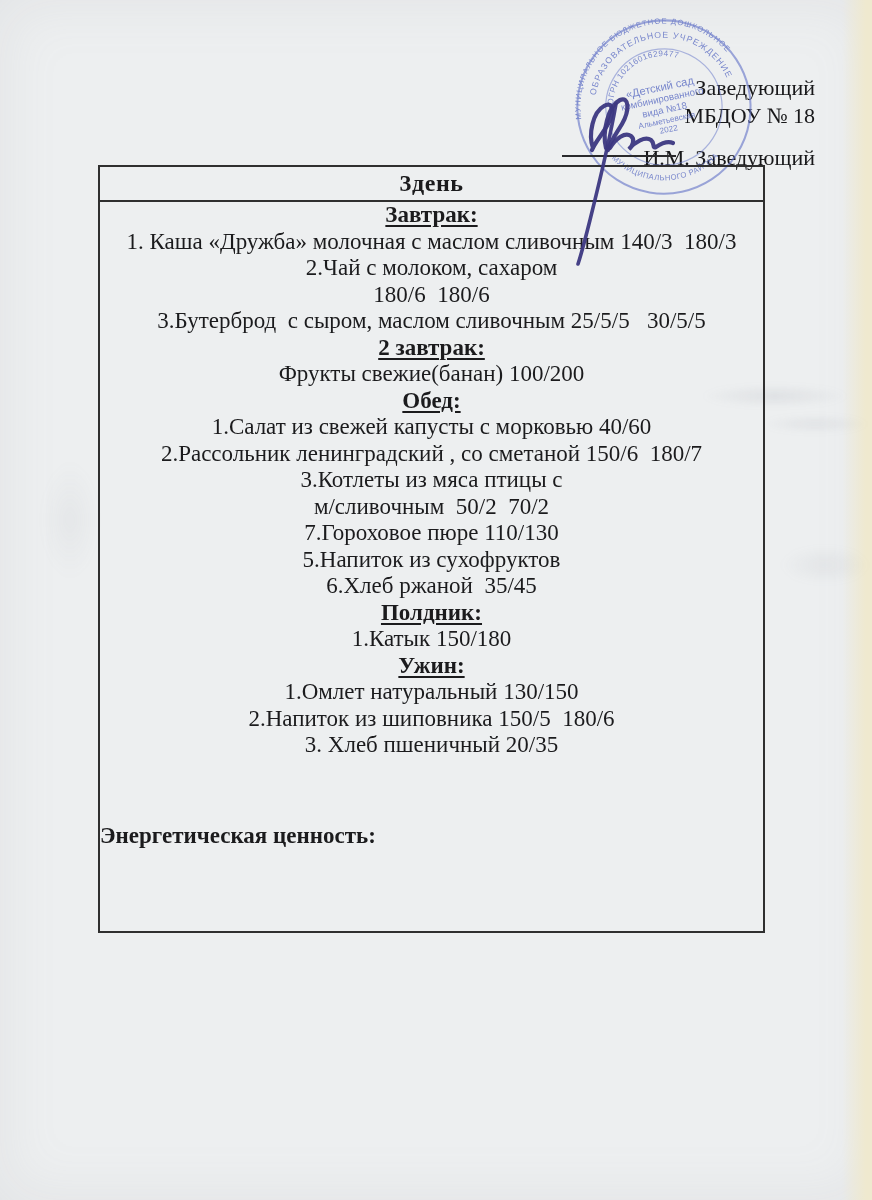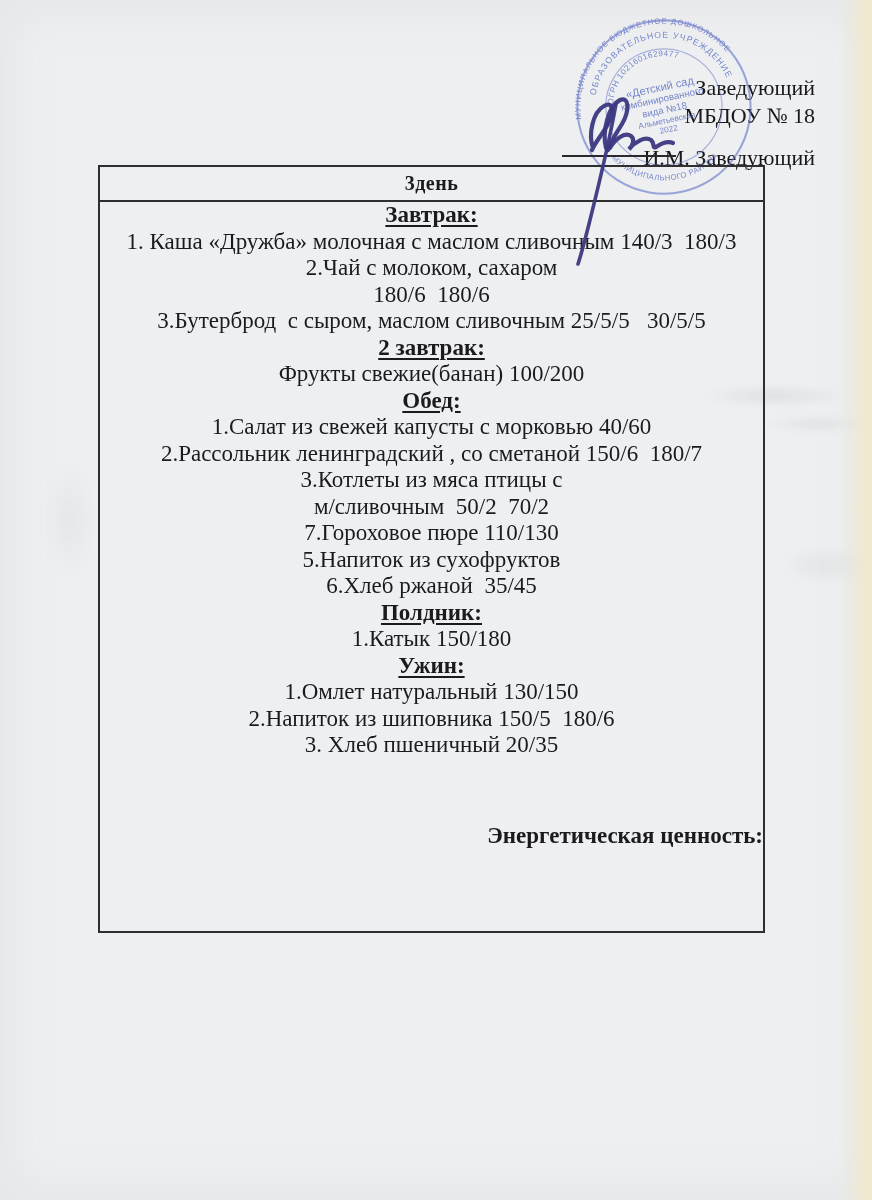--- a/index.html
+++ b/index.html
@@ -49,33 +49,33 @@
   
   .menu-box{
     position:absolute;left:98px;top:165px;width:667px;height:768px;
     box-sizing:border-box;
     border:2px solid #2f2f2f;
     background:transparent;
   }
   .menu-title{
     height:33px;line-height:33px;
     border-bottom:2px solid #2f2f2f;
-    text-align:center;font-size:20px;font-weight:bold;letter-spacing:.5px;
+    text-align:center;font-size:24px;font-weight:bold;letter-spacing:.5px;
   }
   .menu-body{text-align:center;}
   .menu-line{
     font-size:23px;line-height:26.5px;white-space:pre-wrap;
   }
   .menu-header{
     font-weight:bold;
     text-decoration:underline;
     text-decoration-thickness:2px;
     text-underline-offset:3px;
   }
-  .energy{margin-top:64px;text-align:right;padding-left:43px;}
+  .energy{margin-top:64px;text-align:left;}
   .energy .menu-line{font-weight:bold;line-height:26px;}
 </style>
 </head>
 <body>
 
 <div class="page">
 
   <div class="scan-edge"></div>
   <div class="smudge s1"></div>
   <div class="smudge s2"></div>

